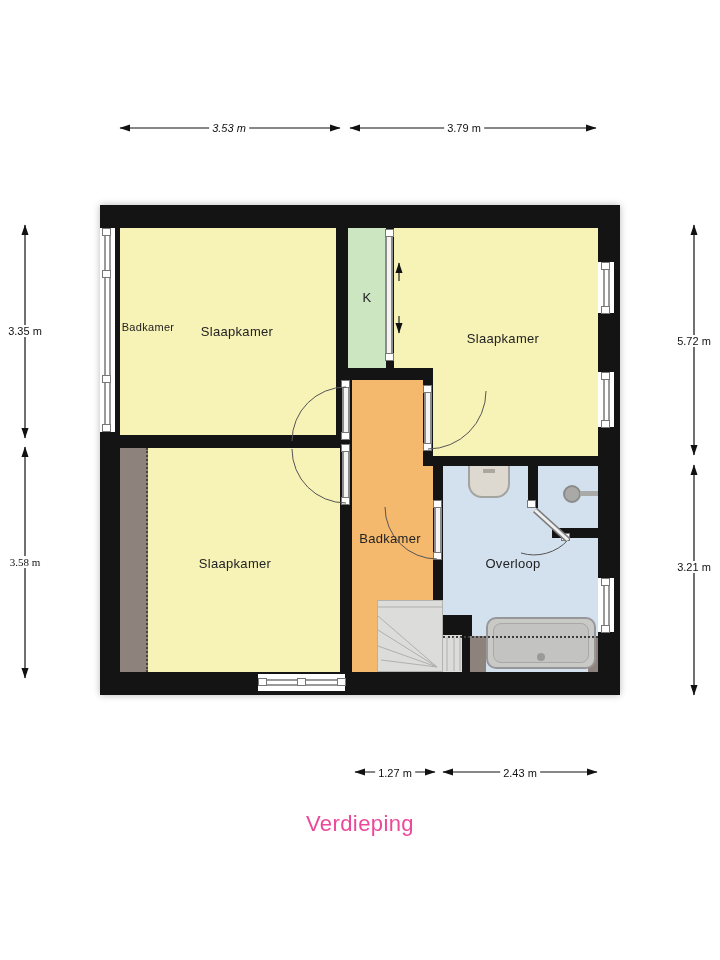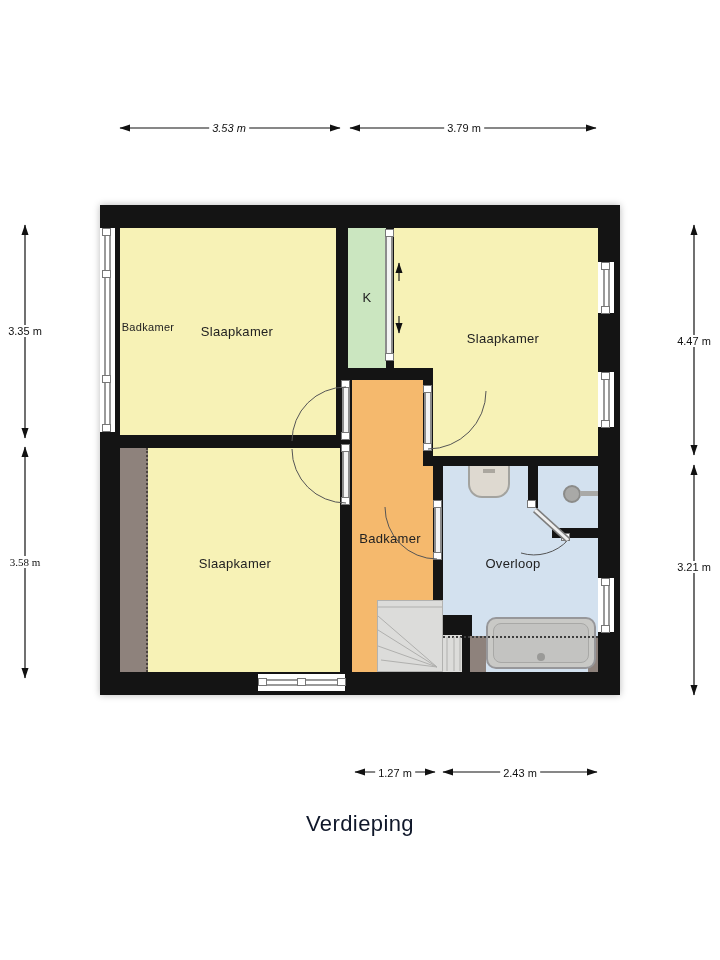--- a/index.html
+++ b/index.html
@@ -16,21 +16,21 @@
   .jamb{position:absolute;width:9px;height:8px;background:#fff;border:1px solid #777;box-sizing:border-box;}
   .win{position:absolute;background:#fff;box-sizing:border-box;}
   .glassV{position:absolute;width:7px;border-left:2px solid #9a9a9a;border-right:2px solid #9a9a9a;box-sizing:border-box;}
   .glassH{position:absolute;height:7px;border-top:2px solid #9a9a9a;border-bottom:2px solid #9a9a9a;box-sizing:border-box;}
   .room-label{position:absolute;transform:translate(-50%,-50%);font-size:13px;color:#222;
               letter-spacing:.3px;white-space:nowrap;}
   .small-label{font-size:11px;}
   .dim{position:absolute;transform:translate(-50%,-50%);font-size:11px;color:#111;background:#fff;
        padding:0 3px;white-space:nowrap;z-index:7;}
   #title{position:absolute;left:360px;top:824px;transform:translate(-50%,-50%);
-         font-size:22px;color:#0f172a;letter-spacing:.4px;}
+         font-size:22px;color:#ec4899;letter-spacing:.4px;}
   #overlay{position:absolute;left:0;top:0;z-index:6;pointer-events:none;}
   .fixture{position:absolute;box-sizing:border-box;}
 </style>
 </head>
 <body>
 
 <div id="stage">
 
   <div id="base" class="abs"></div>
 
@@ -169,19 +169,19 @@
   <div class="room-label" style="left:367px;top:297px;">K</div>
   <div class="room-label" style="left:503px;top:338px;">Slaapkamer</div>
   <div class="room-label" style="left:235px;top:563px;">Slaapkamer</div>
   <div class="room-label" style="left:390px;top:538px;">Badkamer</div>
   <div class="room-label" style="left:513px;top:563px;">Overloop</div>
 
   <div class="dim" style="left:229px;top:128px;font-style:italic;">3.53 m</div>
   <div class="dim" style="left:464px;top:128px;">3.79 m</div>
   <div class="dim" style="left:25px;top:331px;">3.35 m</div>
   <div class="dim" style="left:25px;top:562px;font-family:Liberation Serif, serif;">3.58 m</div>
-  <div class="dim" style="left:694px;top:341px;">4.47 m</div>
+  <div class="dim" style="left:694px;top:341px;">5.72 m</div>
   <div class="dim" style="left:694px;top:567px;">3.21 m</div>
   <div class="dim" style="left:395px;top:773px;text-align:right;">1.27 m</div>
   <div class="dim" style="left:520px;top:773px;">2.43 m</div>
 
   <div id="title">Verdieping</div>
 </div>
 
 </body></html>

